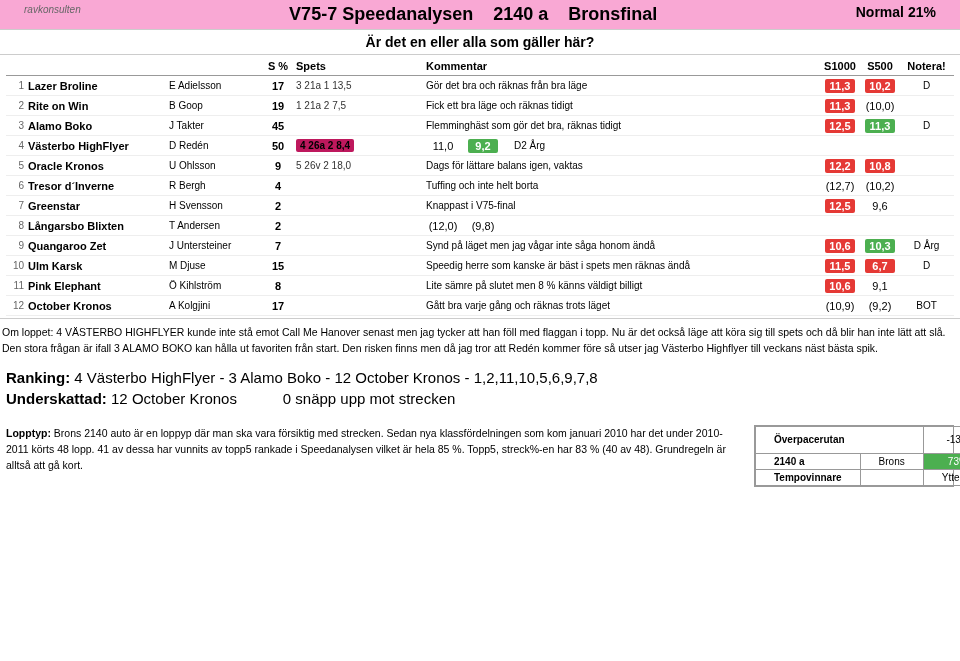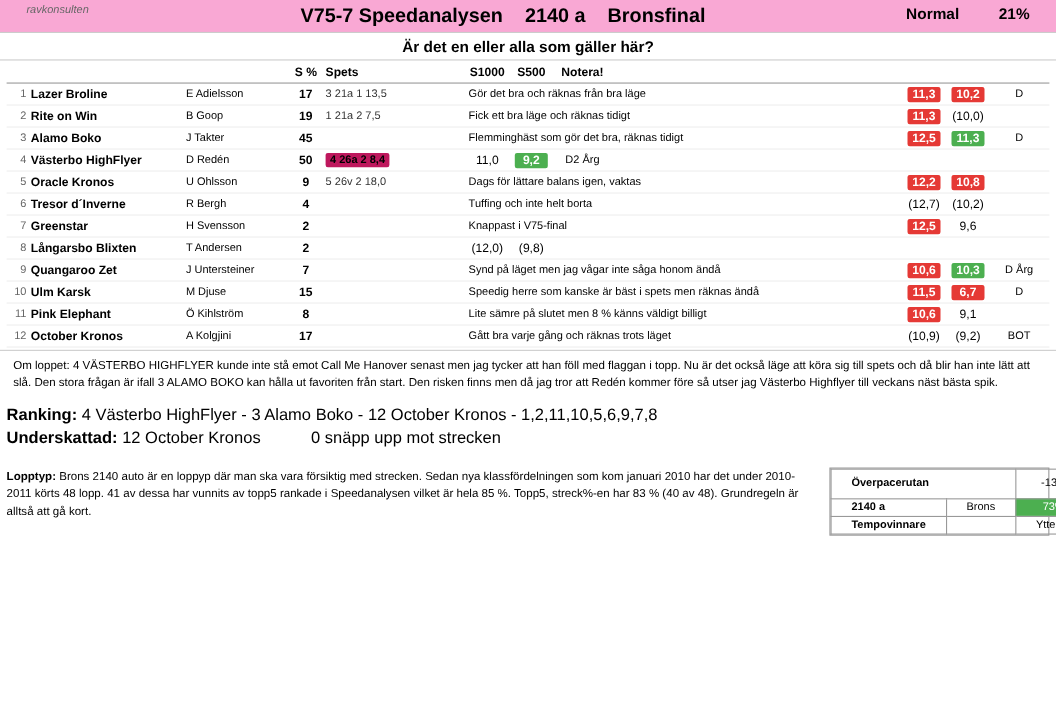--- a/index.html
+++ b/index.html
@@ -27,21 +27,21 @@
     .header-title {
       font-size: 18px;
       font-weight: bold;
       flex: 1;
       text-align: center;
     }
     .header-right {
       font-size: 14px;
       font-weight: bold;
       display: flex;
-      gap: 36px;
+      gap: 4px;
     }
 
     
     .subtitle {
       text-align: center;
       font-size: 14px;
       font-weight: bold;
       padding: 4px 0;
       border-bottom: 1px solid #ccc;
     }
@@ -106,21 +106,21 @@
       display: inline-block;
       padding: 1px 4px;
       border-radius: 2px;
       font-size: 10px;
       font-weight: bold;
     }
     .spets-yellow { background: #be185d; color: #000; }
 
     
     .om-loppet {
-      padding: 6px 6px 4px 12px;
+      padding: 6px 6px 4px 2px;
       font-size: 10.5px;
       line-height: 1.5;
       border-top: 1px solid #ccc;
     }
 
     
     .ranking-section {
       padding: 8px 6px;
       font-size: 15px;
     }
@@ -183,20 +183,21 @@
 <div class="subtitle">Är det en eller alla som gäller här?</div>
 
 <div class="main-content">
 
   <div class="col-headers">
     <div class="col-num"></div>
     <div class="col-horse"></div>
     <div class="col-jockey"></div>
     <div class="col-sp">S %</div>
     <div class="col-spets">Spets</div>
+    <div class="col-kommentar">Kommentar</div>
     <div class="col-s1000">S1000</div>
     <div class="col-s500">S500</div>
     <div class="col-notera">Notera!</div>
   </div>
 
   <div id="race-rows">
       <div class="race-row">
       <div class="cell-num">1</div>
       <div class="cell-horse">Lazer Broline</div>
       <div class="cell-jockey">E Adielsson</div>

